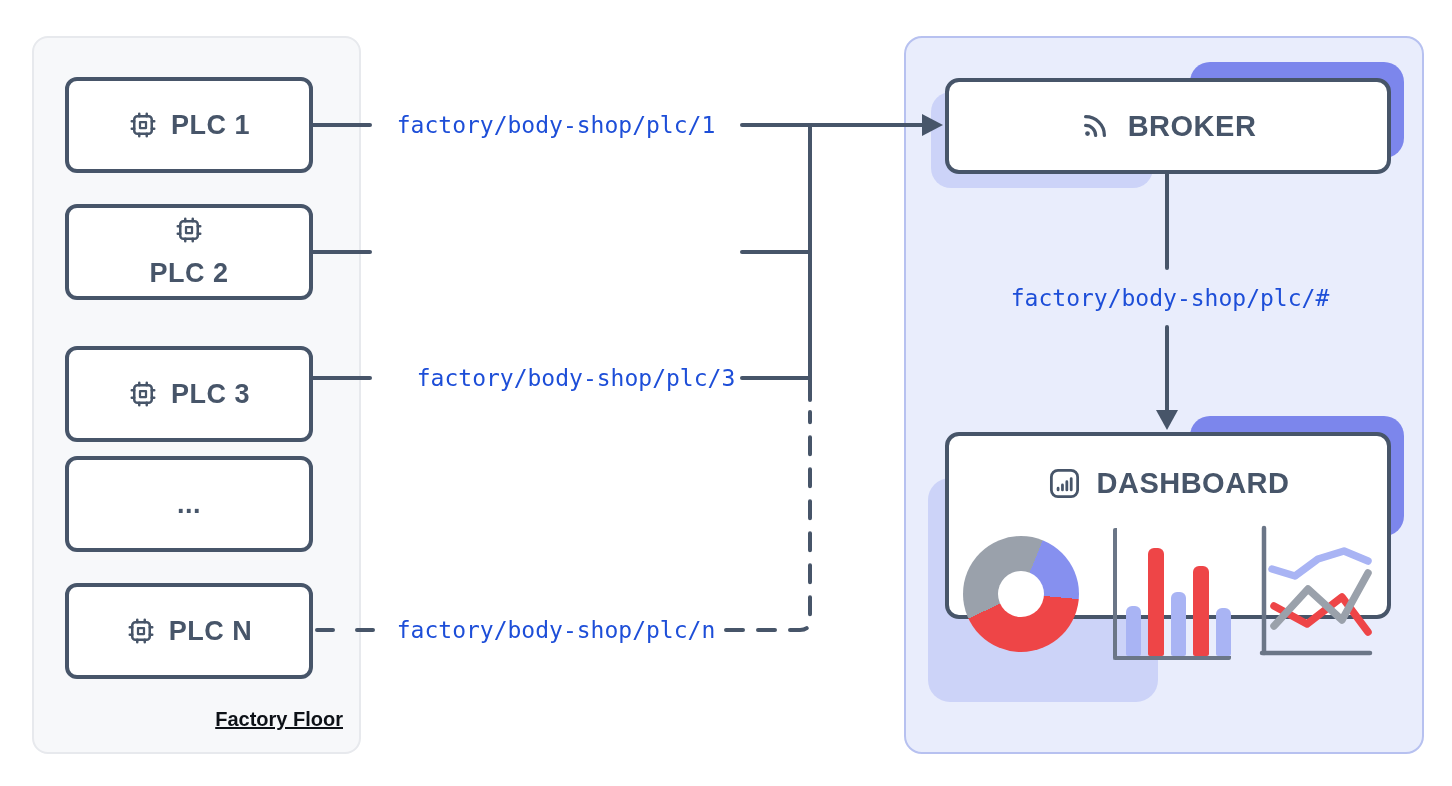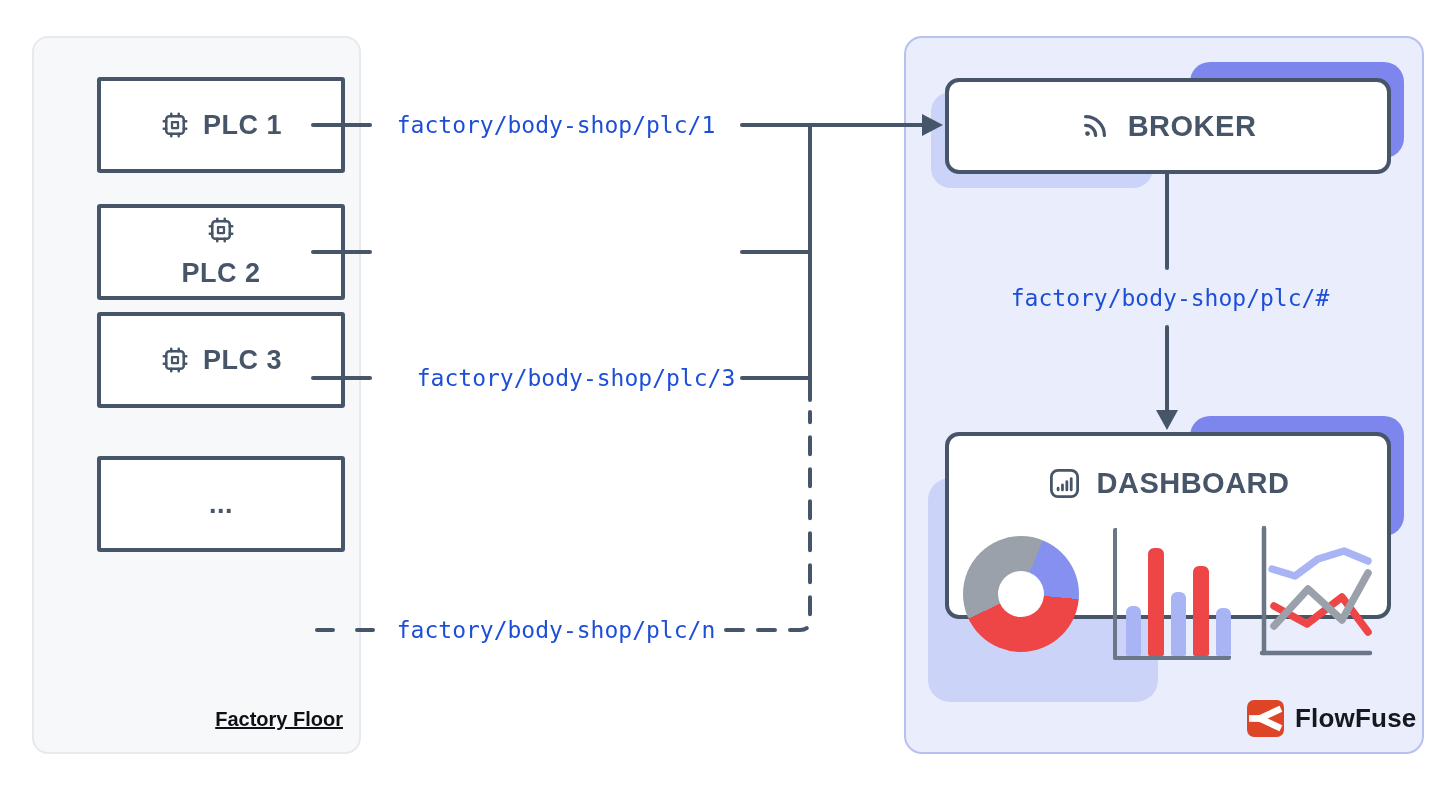--- a/index.html
+++ b/index.html
@@ -5,22 +5,22 @@
   html,body{margin:0;padding:0;background:#ffffff;}
   #canvas{position:relative;width:1452px;height:786px;background:#ffffff;overflow:hidden;
           font-family:"Liberation Sans",sans-serif;color:#475569;}
 
   
   .panel{position:absolute;border-radius:16px;}
   #left-panel{left:32px;top:36px;width:325px;height:714px;background:#f7f8fa;border:2px solid #e7e9ed;}
   #right-panel{left:904px;top:36px;width:516px;height:714px;background:#e9edfc;border:2px solid #b7c1f0;border-radius:18px;}
 
   
-  .node{position:absolute;background:#ffffff;border:4px solid #475569;border-radius:3px;
-        box-sizing:border-box;display:flex;align-items:center;justify-content:center;gap:13px;z-index:3;margin-left:32px;}
+  .node{position:absolute;background:#ffffff;border:4px solid #475569;border-radius:12px;
+        box-sizing:border-box;display:flex;align-items:center;justify-content:center;gap:13px;z-index:3;}
   .plc{left:65px;width:248px;height:96px;}
   .node-label{font-size:27px;font-weight:bold;color:#475569;letter-spacing:0.5px;}
 
   
   .card{position:absolute;background:#ffffff;border:4px solid #475569;border-radius:14px;
         box-sizing:border-box;z-index:3;}
   .deco{position:absolute;border-radius:20px;z-index:1;}
   .deco-peri{background:#7c86ec;}
   .deco-lav{background:#ccd3f8;}
 
@@ -81,32 +81,42 @@
   <div class="node plc" style="top:204px;flex-direction:column;">
     <span class="icon">
       <svg viewBox="0 0 24 24" width="30" height="30" fill="none" stroke="currentColor" stroke-width="2" stroke-linecap="round" stroke-linejoin="round">
           <rect x="5" y="5" width="14" height="14" rx="2.5"></rect>
           <rect x="9.6" y="9.6" width="4.8" height="4.8" stroke-width="1.8"></rect>
           <path d="M9 3v2M15 3v2M9 19v2M15 19v2M3 9h2M3 15h2M19 9h2M19 15h2"></path>
         </svg>
     </span>
     <span class="node-label">PLC 2</span>
   </div>
-  <div class="node plc" style="top:312px;">
+  <div class="node plc" style="top:346px;">
     <span class="icon">
       <svg viewBox="0 0 24 24" width="30" height="30" fill="none" stroke="currentColor" stroke-width="2" stroke-linecap="round" stroke-linejoin="round">
           <rect x="5" y="5" width="14" height="14" rx="2.5"></rect>
           <rect x="9.6" y="9.6" width="4.8" height="4.8" stroke-width="1.8"></rect>
           <path d="M9 3v2M15 3v2M9 19v2M15 19v2M3 9h2M3 15h2M19 9h2M19 15h2"></path>
         </svg>
     </span>
     <span class="node-label">PLC 3</span>
   </div>
   <div class="node plc" style="top:456px;">
     <span class="node-label">...</span>
+  </div>
+  <div class="node plc" style="top:583px;">
+    <span class="icon">
+      <svg viewBox="0 0 24 24" width="30" height="30" fill="none" stroke="currentColor" stroke-width="2" stroke-linecap="round" stroke-linejoin="round">
+          <rect x="5" y="5" width="14" height="14" rx="2.5"></rect>
+          <rect x="9.6" y="9.6" width="4.8" height="4.8" stroke-width="1.8"></rect>
+          <path d="M9 3v2M15 3v2M9 19v2M15 19v2M3 9h2M3 15h2M19 9h2M19 15h2"></path>
+        </svg>
+    </span>
+    <span class="node-label">PLC N</span>
   </div>
 
   <div id="factory-floor-caption">Factory Floor</div>
 
   <div id="broker-box" class="card">
     <span class="icon">
       <svg viewBox="0 0 24 24" width="30" height="30" fill="none" stroke="currentColor" stroke-width="2.6" stroke-linecap="round">
           <path d="M4.5 11.5a8 8 0 0 1 8 8"></path>
           <path d="M4.5 4.5a15 15 0 0 1 15 15"></path>
           <circle cx="6" cy="18" r="1.9" fill="currentColor" stroke="none"></circle>
@@ -135,30 +145,20 @@
       </div>
     <svg id="line-chart" width="120" height="140" viewBox="0 0 120 140">
       <path d="M10 6 V131" stroke="#6b7687" stroke-width="4.5" stroke-linecap="round" fill="none"></path>
       <path d="M8 131 H116" stroke="#6b7687" stroke-width="4.5" stroke-linecap="round" fill="none"></path>
     <polyline points="20,84 53,102 88,75 114,110" fill="none" stroke="#ee4547" stroke-width="7.5" stroke-linecap="round" stroke-linejoin="round"></polyline>
         <polyline points="20,104 54,67 88,98 114,51" fill="none" stroke="#9aa1ab" stroke-width="7.5" stroke-linecap="round" stroke-linejoin="round"></polyline>
         <polyline points="18,47 41,54 64,37 90,29 114,39" fill="none" stroke="#a9b4f4" stroke-width="7.5" stroke-linecap="round" stroke-linejoin="round"></polyline>
       </svg>
   </div>
 
-  <div id="brand">
-    <span class="icon">
-      <svg viewBox="0 0 36 36" width="37" height="37">
-          <rect width="36" height="36" rx="7" fill="#dd4526"></rect>
-          <path d="M2 18 H13" stroke="#ffffff" stroke-width="6.5" fill="none"></path>
-          <path d="M33 8.5 L12.5 18 L33 27.5" stroke="#ffffff" stroke-width="6.5" fill="none" stroke-linejoin="miter"></path>
-        </svg>
-    </span>
-    <span id="brand-label">FlowFuse</span>
-  </div>
 
   <div class="topic" style="left:556px;top:125px;">factory/body-shop/plc/1</div>
   <div class="topic" style="left:556px;top:378px;margin-left:20px;">factory/body-shop/plc/3</div>
   <div class="topic" style="left:1170px;top:298px;">factory/body-shop/plc/#</div>
   <div class="topic" style="left:556px;top:630px;">factory/body-shop/plc/n</div>
 
   <svg id="connectors" width="1452" height="786" viewBox="0 0 1452 786">
     <g stroke="#475569" stroke-width="4" fill="none" stroke-linecap="round">
       <path d="M313 125 H370"></path>
       <path d="M742 125 H924"></path>

